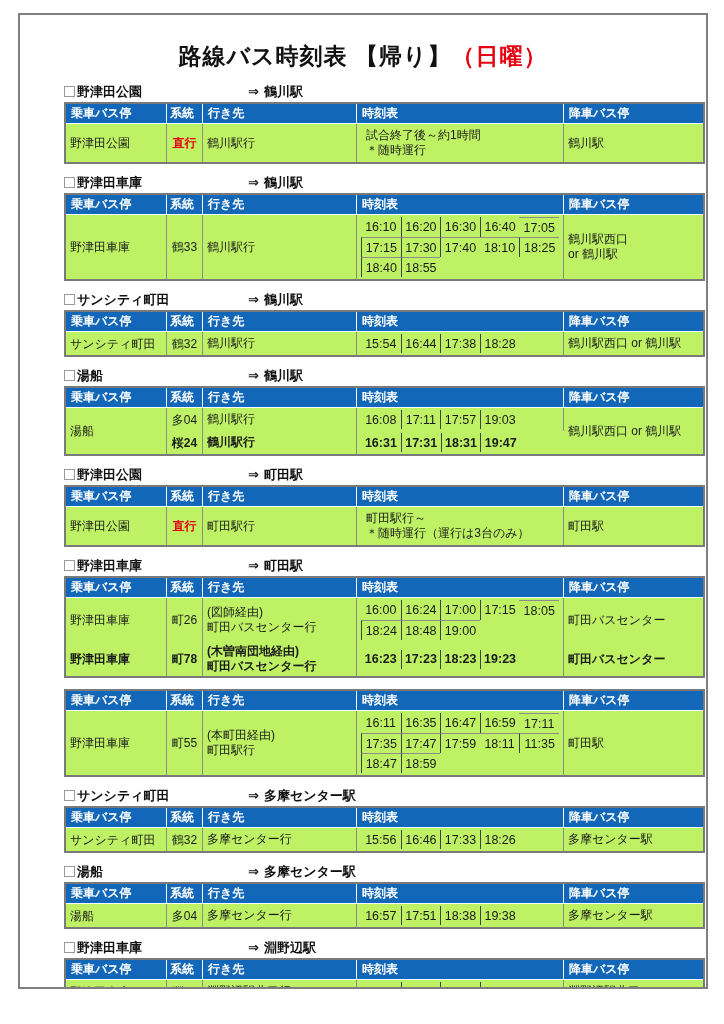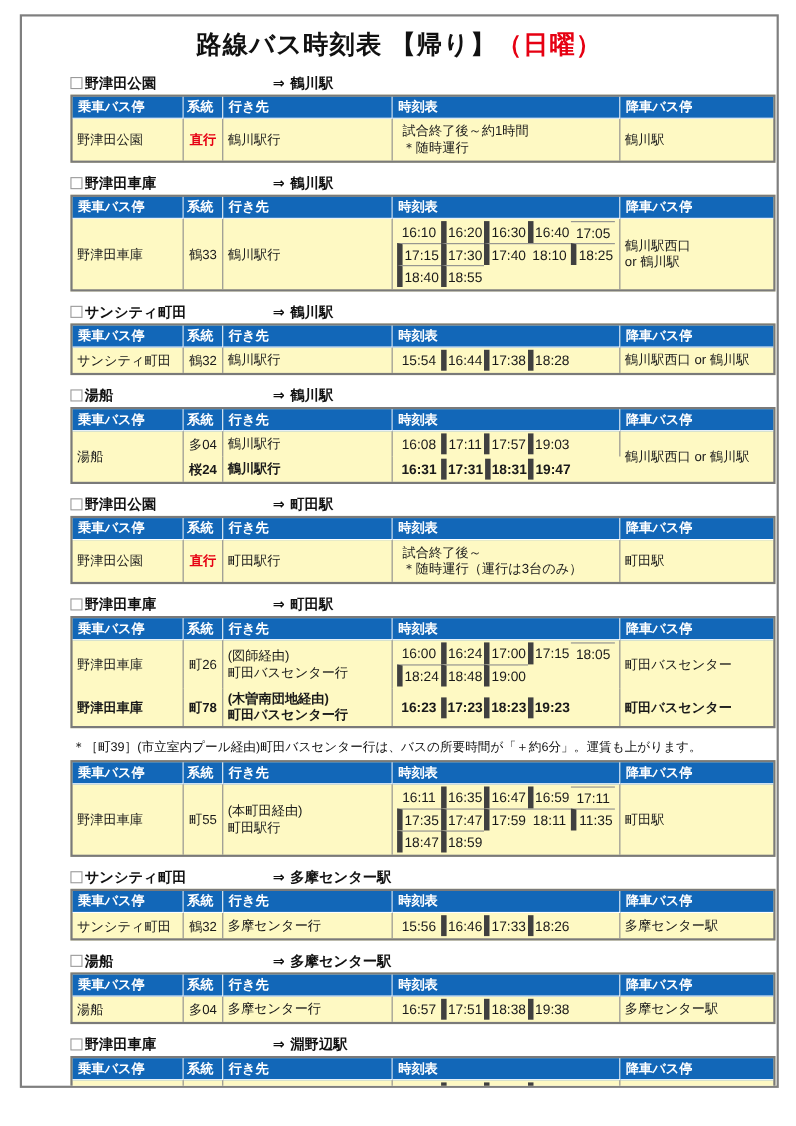--- a/index.html
+++ b/index.html
@@ -13,21 +13,21 @@
   .page {
     position: absolute;
     left: 18px; top: 13px;
     width: 690px; height: 976px;
     border: 2px solid #7f7f7f;
     background: #fff;
     padding: 6px 10px 0 44px;
     overflow: hidden;
   }
   .title {
-    margin: 4px 0 12px -34px;
+    margin: 20px 0 12px -34px;
     text-align: center;
     font-size: 23px;
     font-weight: bold;
     letter-spacing: 1px;
     color: #111;
     white-space: nowrap;
   }
   .title .day { color: var(--red, #e60012); }
 
   .block { margin-bottom: 11px; }
@@ -62,21 +62,21 @@
     margin: 6px 0 4px 2px;
     color: #111;
   }
 
   table.tt {
     border-collapse: separate;
     border-spacing: 0;
     table-layout: fixed;
     width: 637px;
     border: 2px solid #7a7a7a;
-    background: #fef9c3;
+    background: #bef264;
   }
   table.tt th {
     background: var(--blue, #1267b8);
     color: #fff;
     font-size: 12px;
     font-weight: bold;
     text-align: left;
     padding: 2px 5px 3px;
     line-height: 14px;
     border-bottom: 1px solid #fff;
@@ -102,21 +102,21 @@
     display: grid;
     grid-template-columns: repeat(5, 1fr);
     width: 100%;
   }
   .tg .t {
     text-align: center;
     font-size: 12.5px;
     line-height: 14px;
     padding: 2.5px 0;
   }
-  .tg .t.bl { border-left: 5px solid #404040; }
+  .tg .t.bl { border-left: 1px solid #404040; }
   .tg .t.bt { border-top: 1px solid #8c8c8c; }
 
   .times-text { padding: 2px 5px; }
   .times-text div, .ml div { line-height: 15px; }
 </style>
 </head>
 <body>
 
 <div class="page">
   <div class="title"><span>路線バス時刻表 【帰り】</span><span class="day">（日曜）</span></div>
@@ -362,21 +362,21 @@
           </thead>
           <tbody>
             <tr>
               <td class="cell-stop">野津田公園</td>
               <td class="cell-route red">直行</td>
               <td class="cell-dest ml">
                 <div>町田駅行</div>
               </td>
               <td class="cell-times">
                 <div class="times-text">
-                  <div>試合終了後～</div>
+                  <div>町田駅行～</div>
                   <div>＊随時運行（運行は3台のみ）</div>
                 </div>
               </td>
               <td class="cell-drop ml">
                 <div>町田駅</div>
               </td>
             </tr>
           </tbody>
         </table>
       </div>
@@ -446,21 +446,20 @@
                 </div>
               </td>
               <td class="cell-drop ml">
                 <div>町田バスセンター</div>
               </td>
             </tr>
           </tbody>
         </table>
       </div>
       <div class="block">
-        <div class="note">＊［町39］(市立室内プール経由)町田バスセンター行は、バスの所要時間が「＋約6分」。運賃も上がります。</div>
         <table class="tt">
           <colgroup>
             <col style="width: 101px;">
             <col style="width: 36px;">
             <col style="width: 154px;">
             <col style="width: 207px;">
             <col style="width: 139px;">
           </colgroup>
           <thead>
             <tr>

